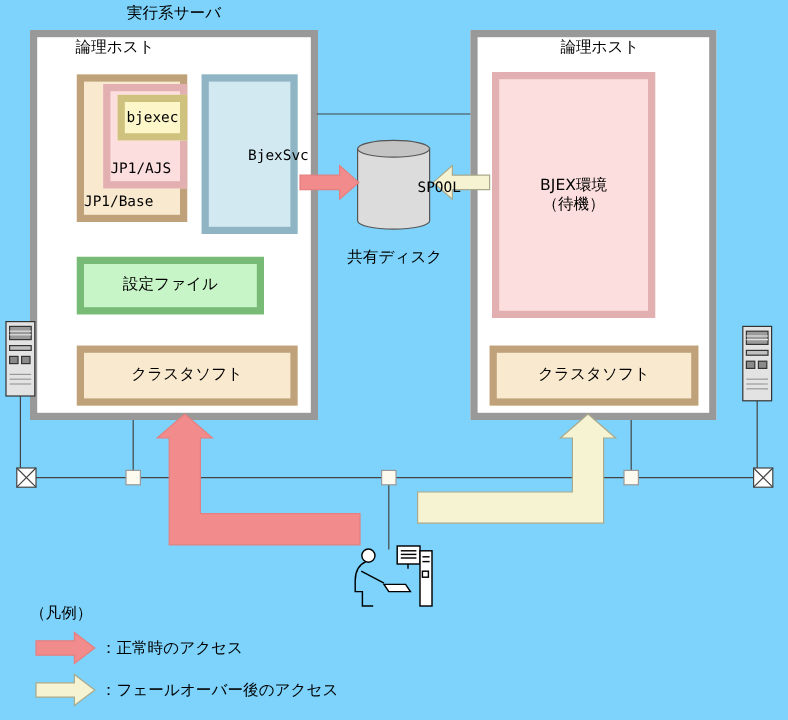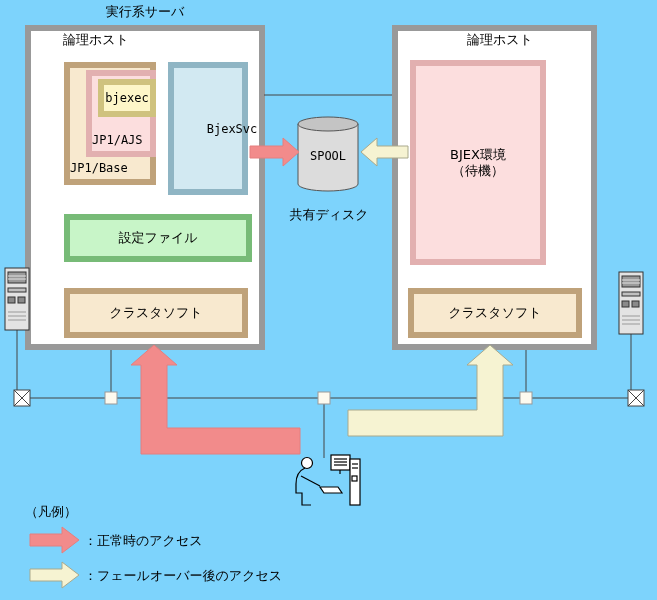--- a/index.html
+++ b/index.html
@@ -15,21 +15,21 @@
   .box { position:absolute; border:6px solid #000000; background:#fff; z-index:1; }
   .mid { display:flex; align-items:center; justify-content:center; }
   .server-box { background:#fff; border-color:#999; }
   .tan   { background:var(--tan-fill);   border-color:var(--tan-border); }
   .pink  { background:var(--pink-fill);  border-color:var(--pink-border); }
   .cream { background:var(--cream-fill); border-color:var(--cream-border); }
   .blue  { background:var(--blue-fill);  border-color:var(--blue-border);padding-left:48px; }
   .green { background:var(--green-fill); border-color:var(--green-border); }
   .bottom-label { position:absolute; left:0; right:0; bottom:3px; text-align:left; }
   .overlay { position:absolute; left:0; top:0; z-index:2; pointer-events:none; }
-  .spool-label { z-index:3; }
+  .spool-label { z-index:3;margin-left:38px; }
   .ln   { stroke:var(--line); stroke-width:1; fill:none; }
   .tap  { fill:#fdfaef; stroke:#999; }
   .term { fill:#fff; stroke:var(--line); }
   .red-poly    { fill:var(--red-arrow); stroke:var(--red-arrow-border); }
   .yellow-poly { fill:var(--yellow-arrow-fill); stroke:var(--yellow-arrow-border); }
   .cyl-body { fill:var(--cylinder-fill); stroke:var(--cylinder-border); }
   .cyl-top  { fill:var(--cylinder-top);  stroke:var(--cylinder-border); }
   .tower-body { fill:#e3e3e3; stroke:#333; }
   .tower-dark { fill:#9a9a9a; stroke:#333; }
   .tower-slot { fill:#c0c0c0; stroke:#333; }
@@ -57,21 +57,21 @@
     <div class="lbl mono bottom-label">JP1/AJS</div>
   </div>
   <div class="box cream mid" style="left:98px;top:79px;width:58px;height:38px">
     <div class="lbl mono">bjexec</div>
   </div>
 
   <div class="box blue mid" style="left:168px;top:62px;width:80px;height:133px">
     <div class="lbl mono">BjexSvc</div>
   </div>
 
-  <div class="box green mid" style="left:64px;top:214px;width:188px;height:48px">
+  <div class="box green mid" style="left:64px;top:214px;width:156px;height:48px">
     <div class="lbl">設定ファイル</div>
   </div>
 
   <div class="box tan mid" style="left:64px;top:288px;width:184px;height:50px">
     <div class="lbl">クラスタソフト</div>
   </div>
 
   <div class="box pink mid" style="left:410px;top:60px;width:136px;height:205px">
     <div class="lbl center">
       <div>BJEX環境</div>

